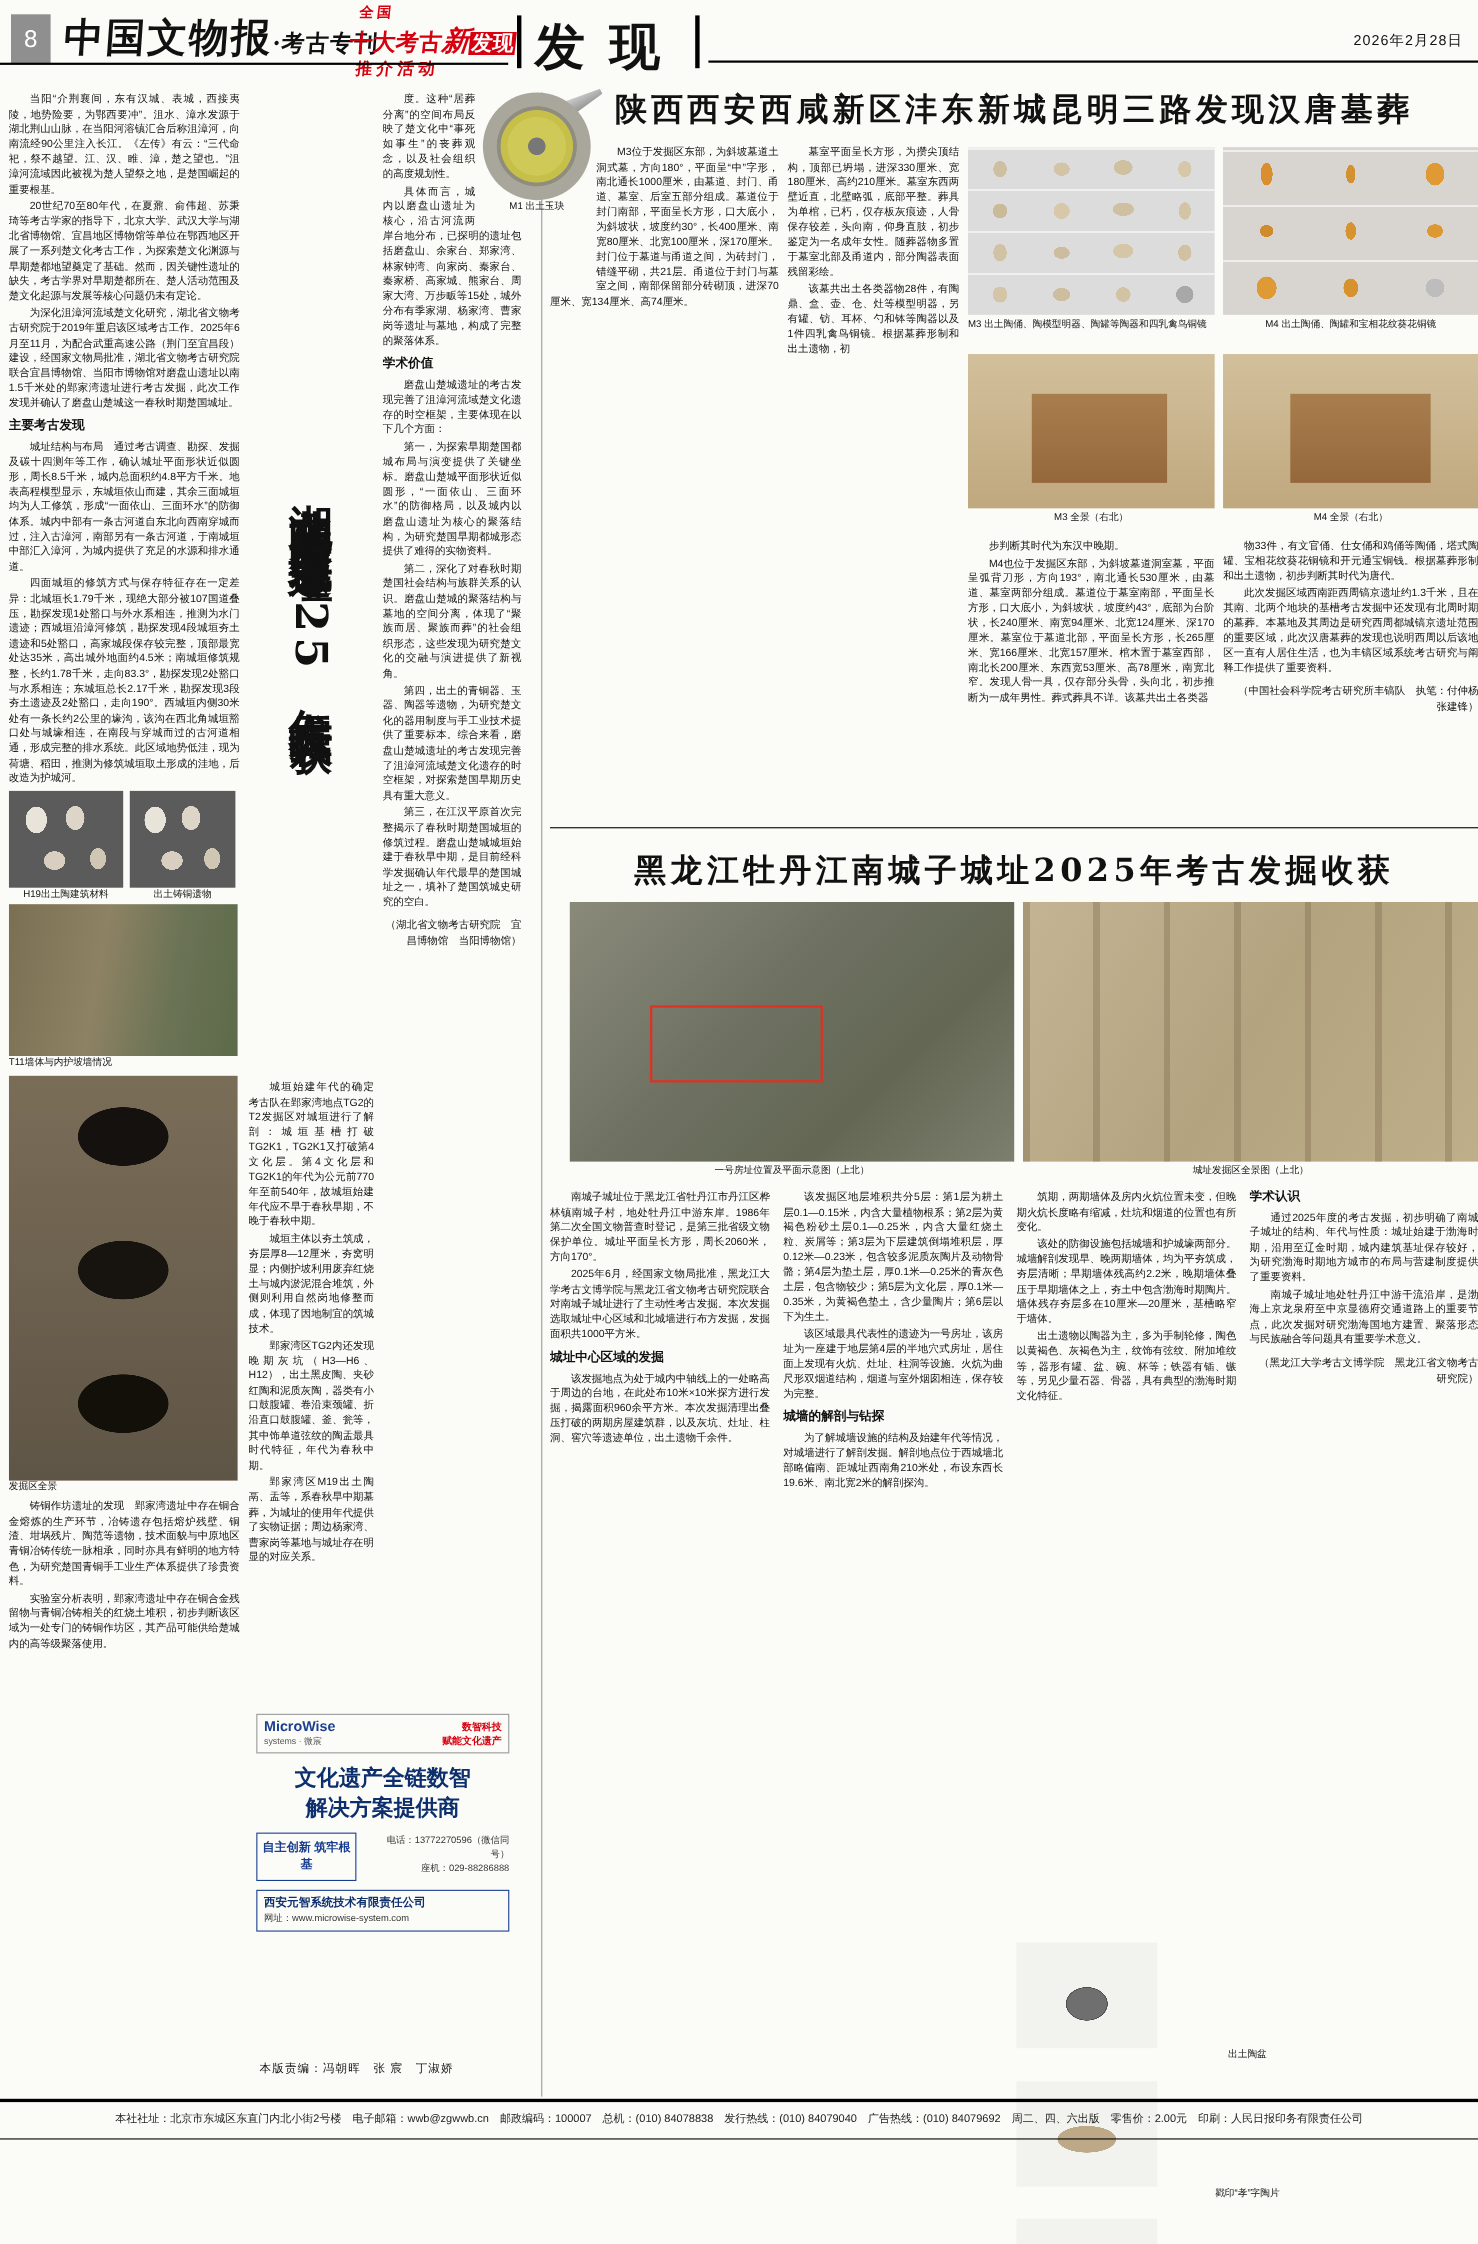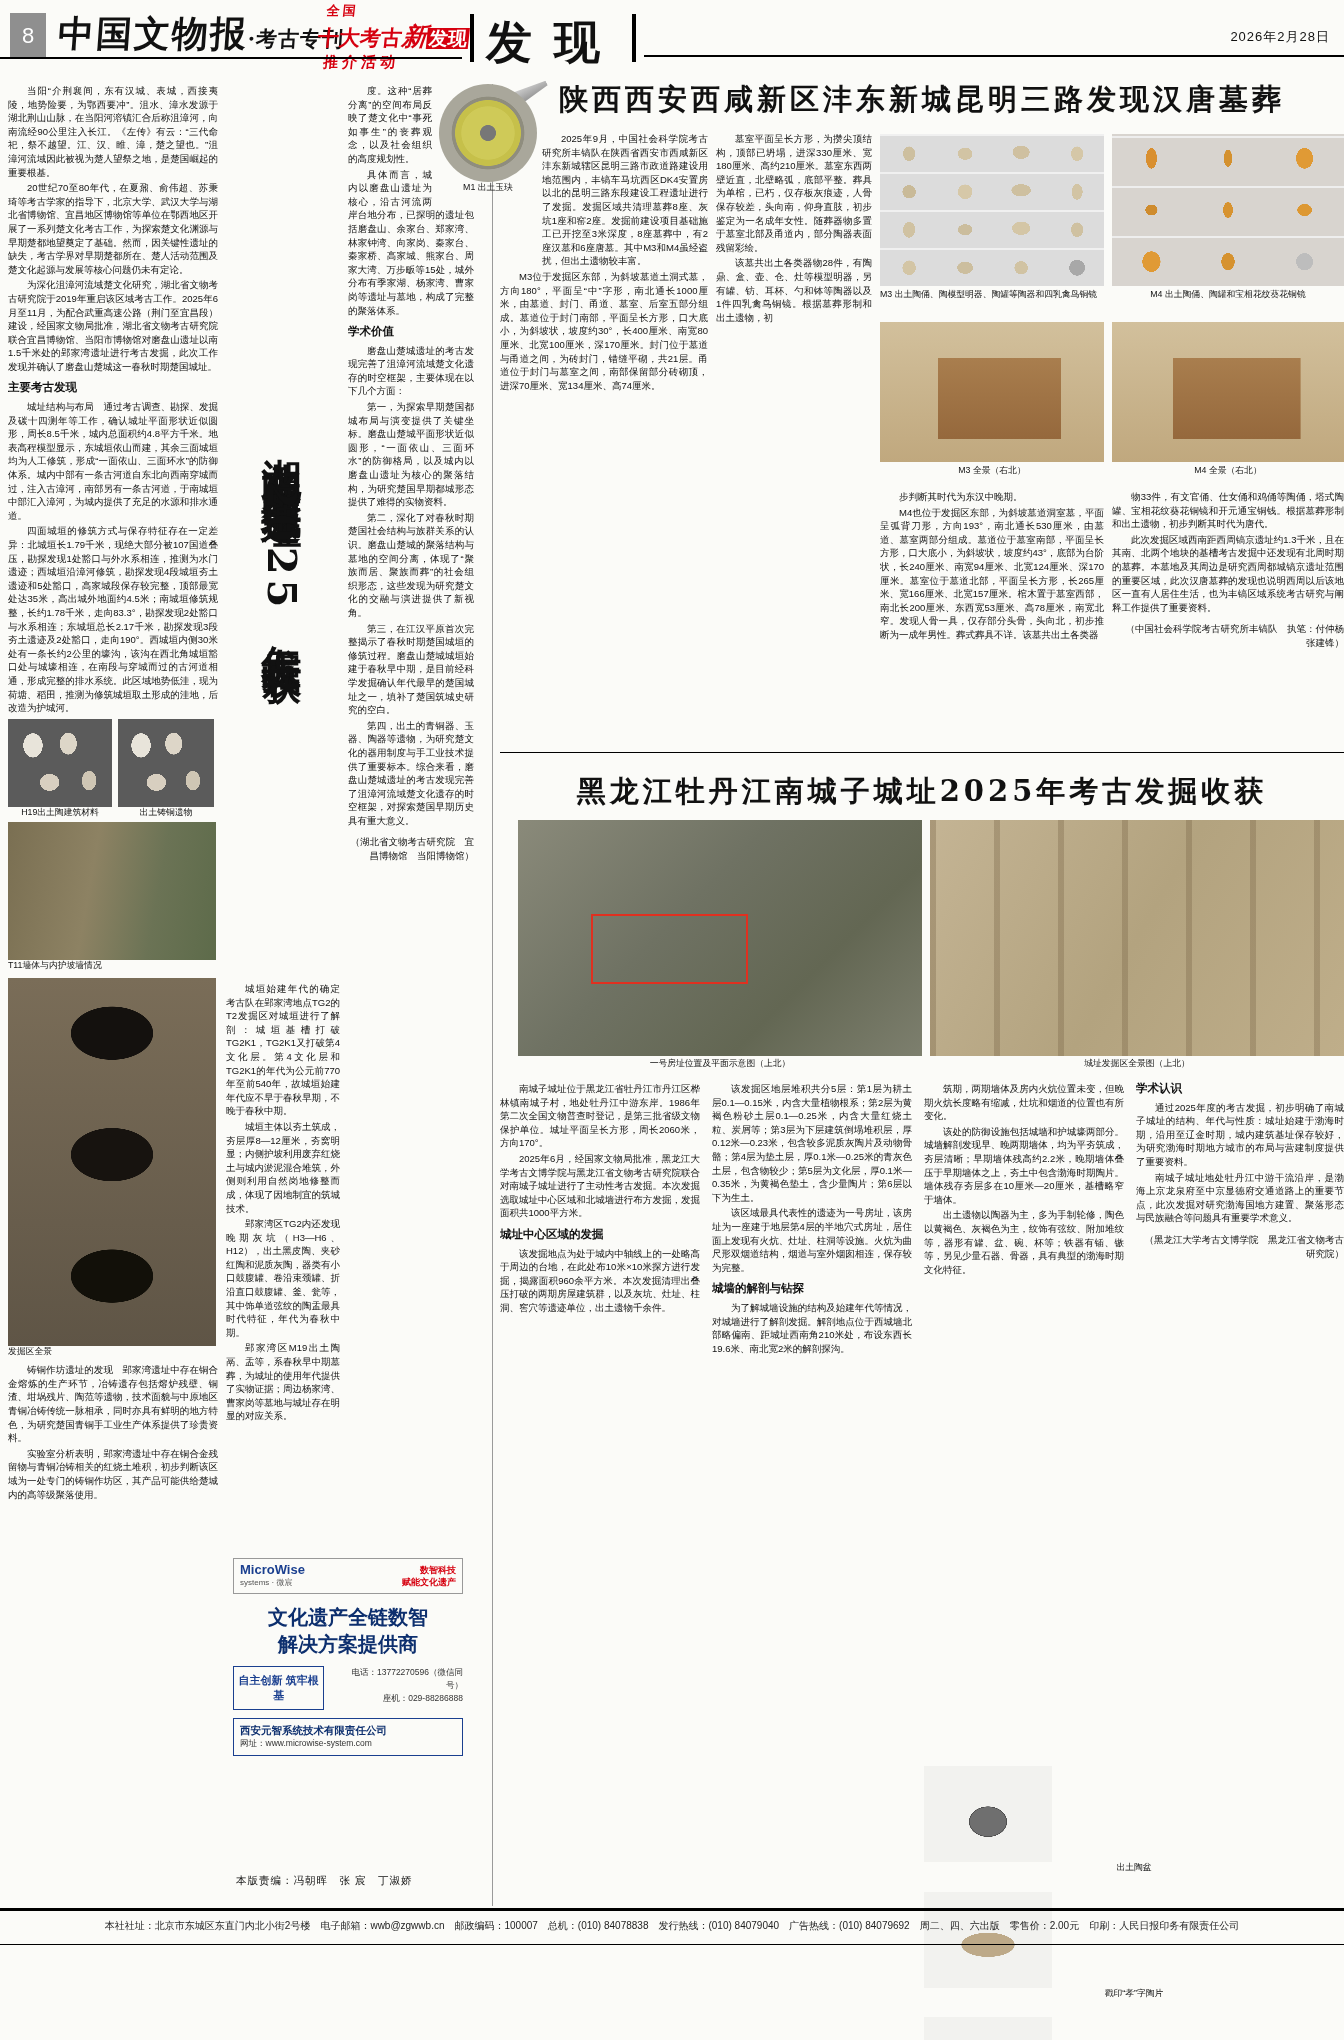--- a/index.html
+++ b/index.html
@@ -184,22 +184,22 @@
   </div>
   <div>
       <p class="p">度。这种“居葬分离”的空间布局反映了楚文化中“事死如事生”的丧葬观念，以及社会组织的高度规划性。</p>
       <p class="p">具体而言，城内以磨盘山遗址为核心，沿古河流两岸台地分布，已探明的遗址包括磨盘山、余家台、郑家湾、林家钟湾、向家岗、秦家台、秦家桥、高家城、熊家台、周家大湾、万步畈等15处，城外分布有季家湖、杨家湾、曹家岗等遗址与墓地，构成了完整的聚落体系。</p>
     </div>
   <div class="sub">学术价值</div>
   <div>
       <p class="p">磨盘山楚城遗址的考古发现完善了沮漳河流域楚文化遗存的时空框架，主要体现在以下几个方面：</p>
       <p class="p">第一，为探索早期楚国都城布局与演变提供了关键坐标。磨盘山楚城平面形状近似圆形，“一面依山、三面环水”的防御格局，以及城内以磨盘山遗址为核心的聚落结构，为研究楚国早期都城形态提供了难得的实物资料。</p>
       <p class="p">第二，深化了对春秋时期楚国社会结构与族群关系的认识。磨盘山楚城的聚落结构与墓地的空间分离，体现了“聚族而居、聚族而葬”的社会组织形态，这些发现为研究楚文化的交融与演进提供了新视角。</p>
+      <p class="p">第四，出土的青铜器、玉器、陶器等遗物，为研究楚文化的器用制度与手工业技术提供了重要标本。综合来看，磨盘山楚城遗址的考古发现完善了沮漳河流域楚文化遗存的时空框架，对探索楚国早期历史具有重大意义。</p>
       <p class="p">第三，在江汉平原首次完整揭示了春秋时期楚国城垣的修筑过程。磨盘山楚城城垣始建于春秋早中期，是目前经科学发掘确认年代最早的楚国城址之一，填补了楚国筑城史研究的空白。</p>
-      <p class="p">第四，出土的青铜器、玉器、陶器等遗物，为研究楚文化的器用制度与手工业技术提供了重要标本。综合来看，磨盘山楚城遗址的考古发现完善了沮漳河流域楚文化遗存的时空框架，对探索楚国早期历史具有重大意义。</p>
     </div>
   <p class="p byline">（湖北省文物考古研究院　宜昌博物馆　当阳博物馆）</p>
 </div>
 
 <div class="ad">
   <div class="row1">
     <div class="mwlogo"><span>MicroWise</span><div class="mwsub">systems · 微宸</div></div>
     <div class="tag">
         <div>数智科技</div>
         <div>赋能文化遗产</div>
@@ -220,21 +220,20 @@
     <div class="compname">西安元智系统技术有限责任公司</div>
     <div>网址：www.microwise-system.com</div>
   </div>
 </div>
 
 <div class="h2ttl" style="left:500px;top:80px;width:844px;">陕西西安西咸新区沣东新城昆明三路发现汉唐墓葬</div>
 
 <div class="col" style="left:500px;top:132px;width:208px;height:612px;">
   <div style="float:left;width:42px;height:130px;"></div>
   <div>
-      <p class="p">2025年9月，中国社会科学院考古研究所丰镐队在陕西省西安市西咸新区沣东新城辖区昆明三路市政道路建设用地范围内，丰镐车马坑西区DK4安置房以北的昆明三路东段建设工程遗址进行了发掘。发掘区域共清理墓葬8座、灰坑1座和窑2座。发掘前建设项目基础施工已开挖至3米深度，8座墓葬中，有2座汉墓和6座唐墓。其中M3和M4虽经盗扰，但出土遗物较丰富。</p>
       <p class="p">M3位于发掘区东部，为斜坡墓道土洞式墓，方向180°，平面呈“中”字形，南北通长1000厘米，由墓道、封门、甬道、墓室、后室五部分组成。墓道位于封门南部，平面呈长方形，口大底小，为斜坡状，坡度约30°，长400厘米、南宽80厘米、北宽100厘米，深170厘米。封门位于墓道与甬道之间，为砖封门，错缝平砌，共21层。甬道位于封门与墓室之间，南部保留部分砖砌顶，进深70厘米、宽134厘米、高74厘米。</p>
     </div>
 </div>
 <div class="col" style="left:716px;top:132px;width:156px;height:612px;">
   <div>
       <p class="p">墓室平面呈长方形，为攒尖顶结构，顶部已坍塌，进深330厘米、宽180厘米、高约210厘米。墓室东西两壁近直，北壁略弧，底部平整。葬具为单棺，已朽，仅存板灰痕迹，人骨保存较差，头向南，仰身直肢，初步鉴定为一名成年女性。随葬器物多置于墓室北部及甬道内，部分陶器表面残留彩绘。</p>
       <p class="p">该墓共出土各类器物28件，有陶鼎、盒、壶、仓、灶等模型明器，另有罐、钫、耳杯、勺和钵等陶器以及1件四乳禽鸟铜镜。根据墓葬形制和出土遗物，初</p>
     </div>
 </div>
 

